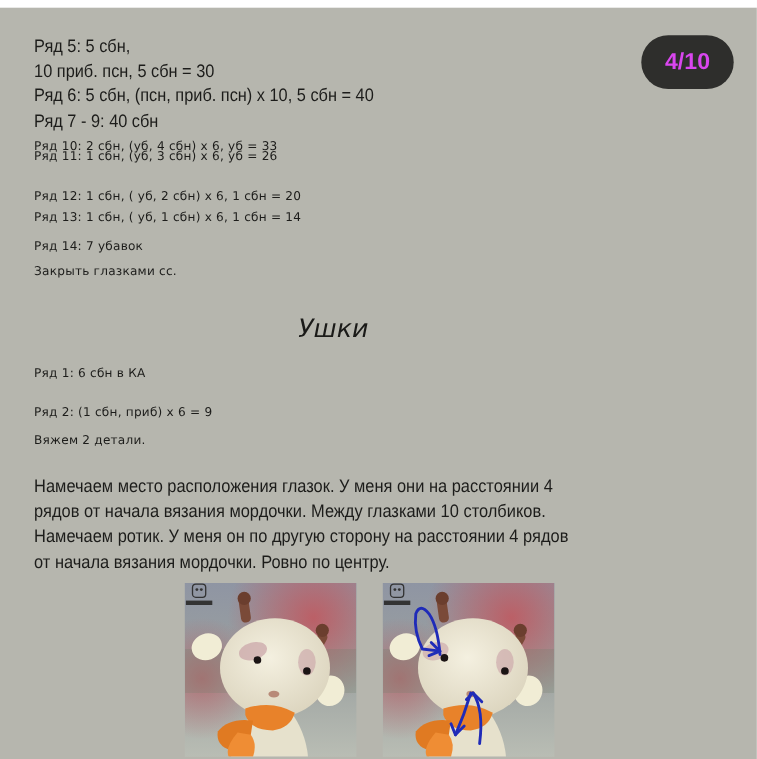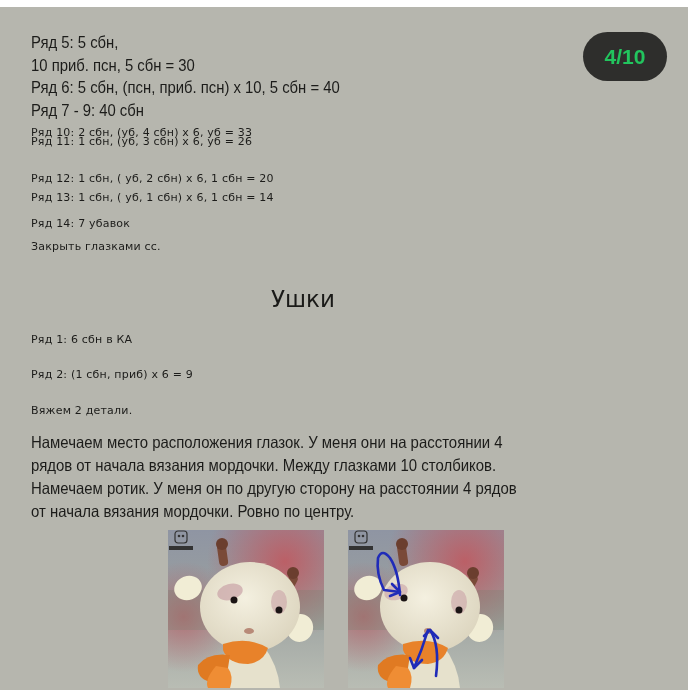--- a/index.html
+++ b/index.html
@@ -16,30 +16,30 @@
       font-family: "Liberation Sans", sans-serif;
       transform-origin: left top; transform: scaleX(0.9);
     }
     .wide {
       font-family: "DejaVu Sans", sans-serif; font-size: 11px;
       letter-spacing: 0.2px;
     }
     .heading {
       position: absolute; left: 0; width: 600px; top: 284px; text-align: center;
       font-family: "DejaVu Sans", sans-serif; font-size: 23px; line-height: 30px;
-      color: #1a1a18; padding-left: 6px;
+      color: #1a1a18; padding-left: 6px; font-style: italic;
     }
     .para-line {
       position: absolute; left: 31px; white-space: nowrap; color: #1c1c1a;
       font-family: "Liberation Sans", sans-serif; font-size: 16.5px; line-height: 22px;
       transform-origin: left top; transform: scaleX(0.905);
     }
     .badge {
       position: absolute; left: 583px; top: 32px; width: 84px; height: 49px;
-      border-radius: 25px; background: #2e2e2c; color: #22c55e;
+      border-radius: 25px; background: #2e2e2c; color: #d946ef;
       display: flex; align-items: center; justify-content: center;
       font-family: "Liberation Sans", sans-serif; font-size: 21px; font-weight: bold;
     }
     .photo {
       position: absolute; top: 530px; width: 156px; height: 158px; overflow: hidden;
       background: linear-gradient(180deg, #8f95a3 0%, #9aa09f 45%, #b9bdb4 100%);
     }
     .photo svg { position: absolute; left: 0; top: 0; }
     .wm {
       position: absolute; right: 6px; bottom: 4px; width: 26px; height: 22px;
@@ -68,21 +68,21 @@
   <div class="line wide" style="top:187px">Ряд 13: 1 сбн, ( уб, 1 сбн) х 6, 1 сбн = 14</div>
   <div class="line wide" style="top:213px">Ряд 14: 7 убавок</div>
   <div class="line wide" style="top:235.5px">Закрыть глазками сс.</div>
 </div>
 
 <div class="heading">Ушки</div>
 
 <div>
   <div class="line wide" style="top:329px">Ряд 1: 6 сбн в КА</div>
   <div class="line wide" style="top:363.5px">Ряд 2: (1 сбн, приб) х 6 = 9</div>
-  <div class="line wide" style="top:400px">Вяжем 2 детали.</div>
+  <div class="line wide" style="top:390px">Вяжем 2 детали.</div>
 </div>
 
 <div>
   <div class="para-line" style="top:431px">Намечаем место расположения глазок. У меня они на расстоянии 4</div>
   <div class="para-line" style="top:454px">рядов от начала вязания мордочки. Между глазками 10 столбиков.</div>
   <div class="para-line" style="top:477px">Намечаем ротик. У меня он по другую сторону на расстоянии 4 рядов</div>
   <div class="para-line" style="top:499.5px">от начала вязания мордочки. Ровно по центру.</div>
 </div>
 
 <div class="photo" style="left:168px">

